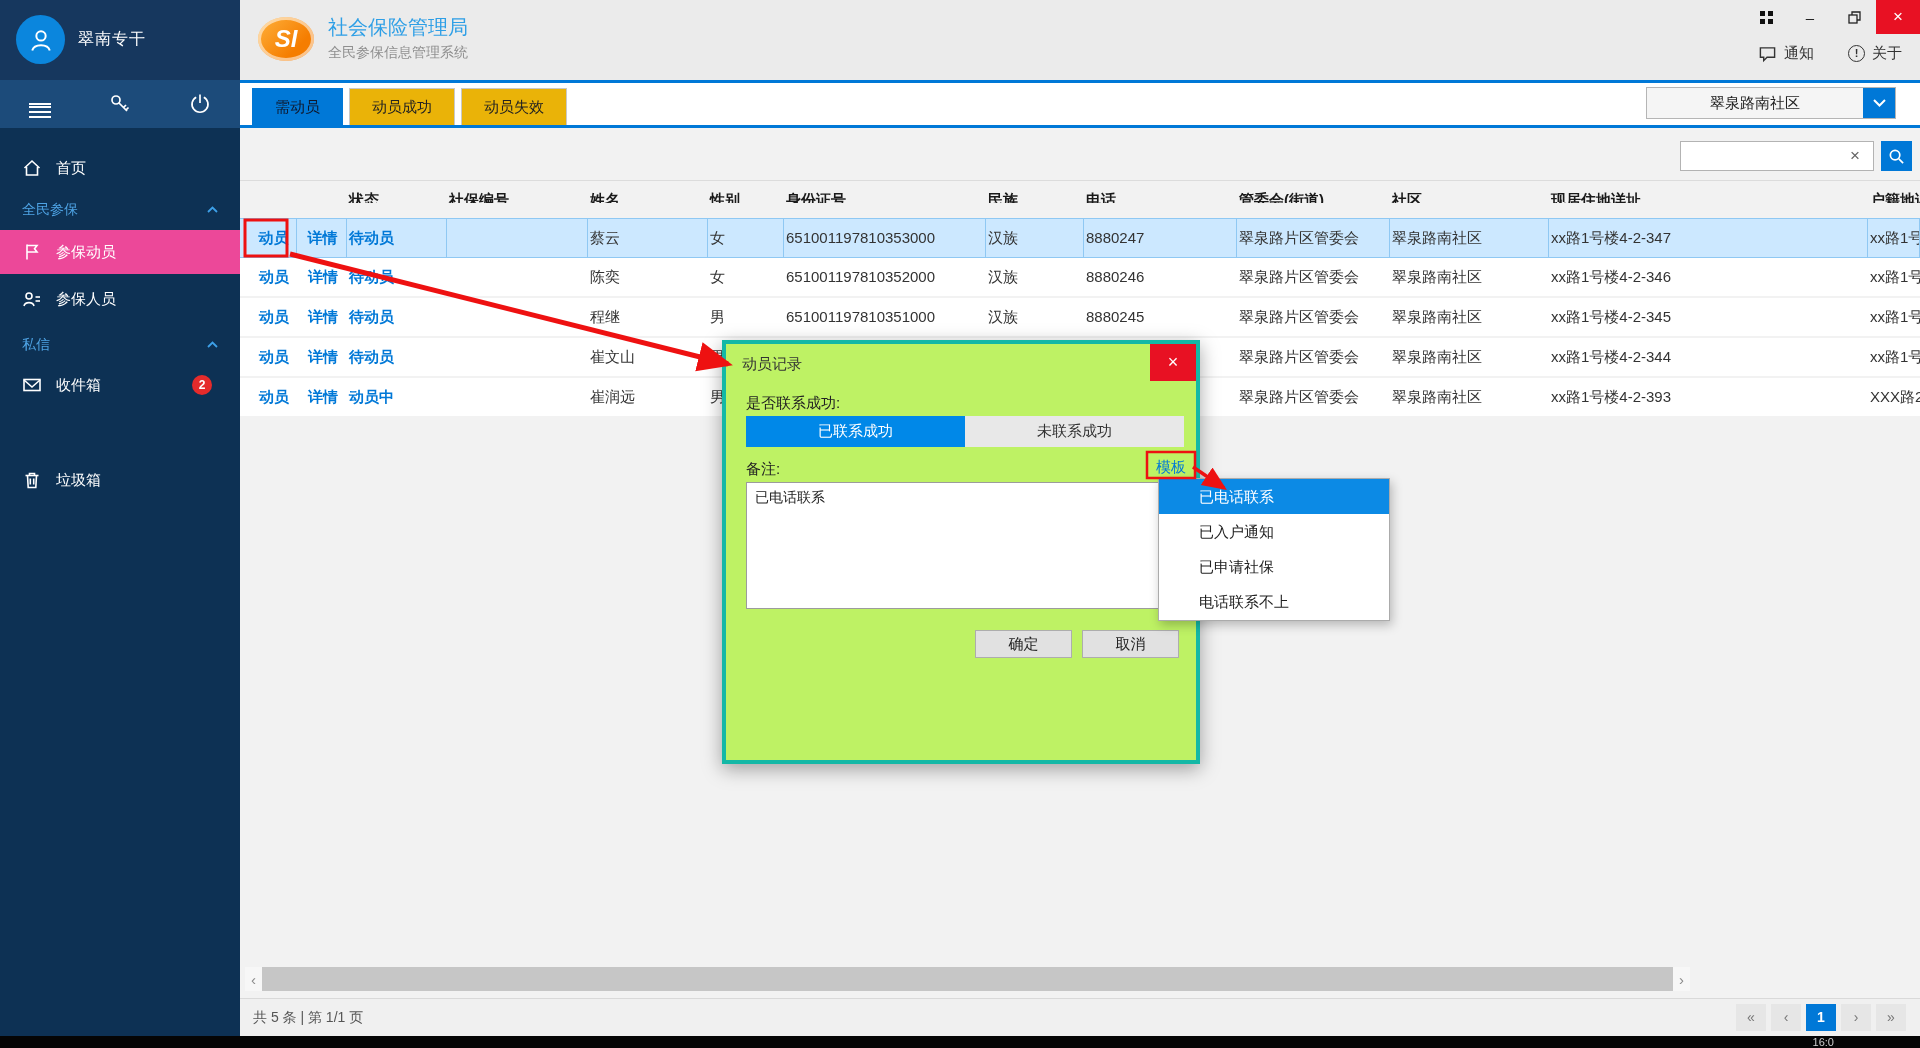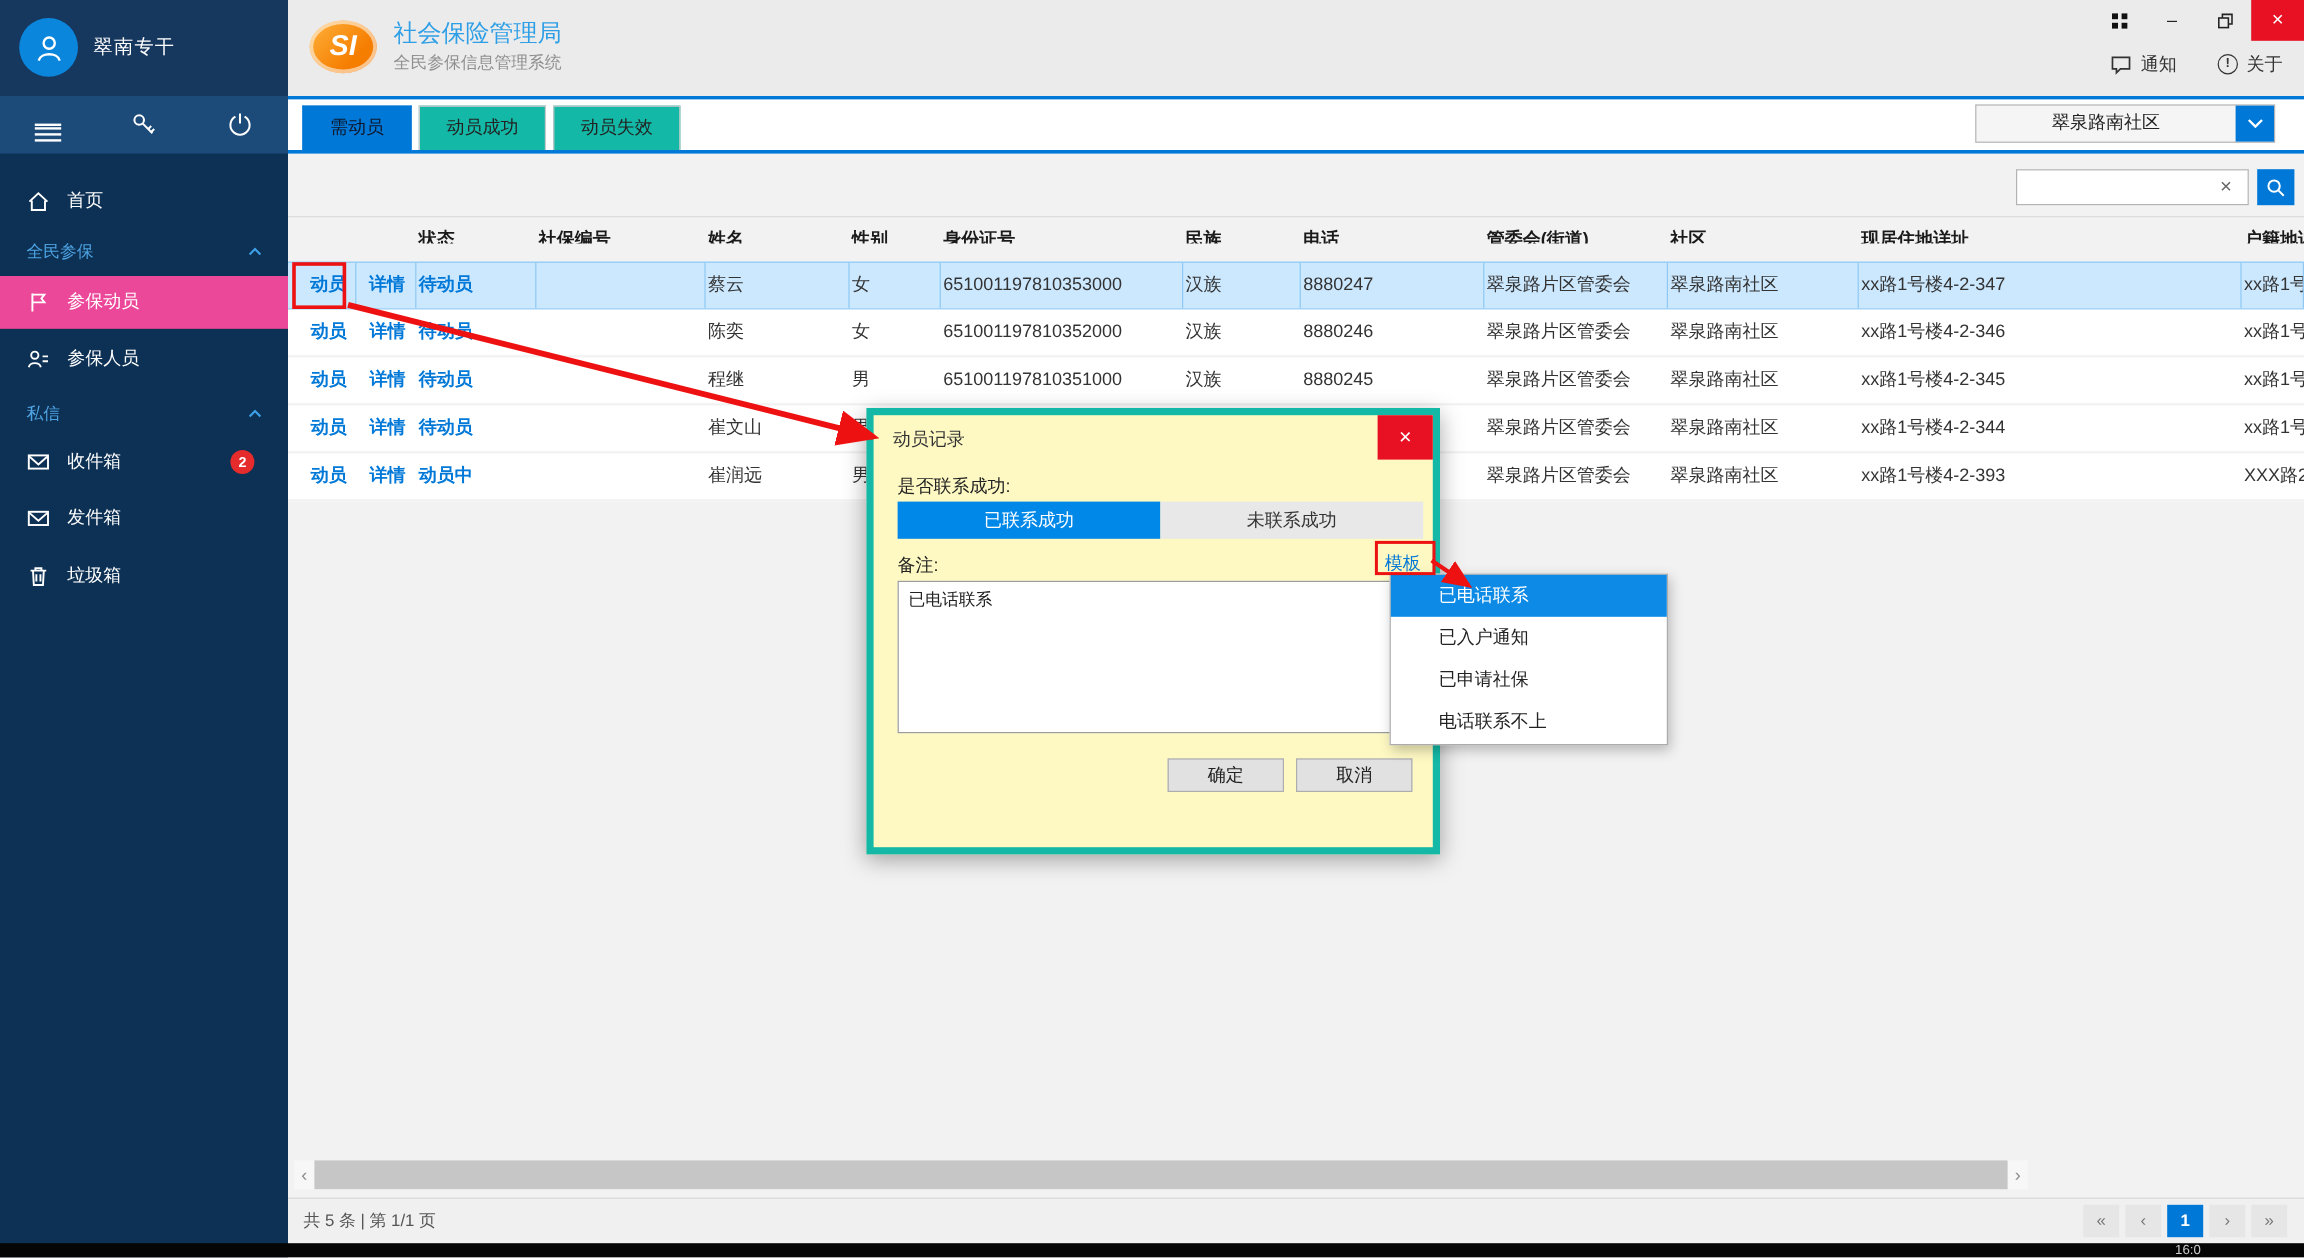--- a/index.html
+++ b/index.html
@@ -33,21 +33,21 @@
   .wbtn.close { background:#e81123; color:#fff; font-size:17px; }
   .hd-links { position:absolute; top:44px; right:18px; display:flex; gap:34px; font-size:15px; color:#333; }
   .hd-link { display:flex; align-items:center; gap:7px; cursor:pointer; }
   .info-ico { width:17px; height:17px; border:1.4px solid #333; border-radius:50%; font-size:11px; line-height:14px; text-align:center; font-weight:bold; }
 
   .blue-line { position:absolute; left:240px; width:1680px; height:3px; background:#0078d7; }
 
   
   .tabbar { position:absolute; left:240px; top:83px; width:1680px; height:42px; background:#fff; }
   .tabs { position:absolute; left:12px; top:5px; display:flex; gap:6px; height:37px; }
-  .tab { height:37px; line-height:35px; padding:0 22px; font-size:15px; background:#14b8a6; border:1px solid #c9c9c9; border-bottom:none; color:#222; cursor:pointer; }
+  .tab { height:37px; line-height:35px; padding:0 22px; font-size:15px; background:#eab308; border:1px solid #c9c9c9; border-bottom:none; color:#222; cursor:pointer; }
   .tab.active { background:#0078d7; color:#0f172a; border-color:#0078d7; }
   .select { position:absolute; right:24px; top:4px; width:250px; height:32px; background:#f5f5f5; border:1px solid #b5b5b5; cursor:pointer; }
   .select .sel-text { position:absolute; left:0; right:32px; text-align:center; line-height:30px; font-size:15px; color:#222; }
   .select .sel-btn { position:absolute; right:0; top:0; width:32px; height:30px; background:#0078d7; display:flex; align-items:center; justify-content:center; }
 
   
   .search-wrap { position:absolute; left:1680px; top:141px; display:flex; z-index:2; }
   .search-input { width:194px; height:30px; border:1px solid #b3b3b3; background:#fff; padding:0 28px 0 8px; font-size:14px; outline:none; }
   .search-clear { position:absolute; right:46px; top:4px; width:22px; height:22px; color:#666; font-size:17px; line-height:22px; text-align:center; cursor:pointer; }
   .search-btn { width:31px; height:30px; margin-left:7px; background:#0078d7; border:none; display:flex; align-items:center; justify-content:center; cursor:pointer; }
@@ -69,21 +69,21 @@
   .hscroll { position:absolute; left:245px; top:967px; width:1445px; height:24px; background:#f7f7f7; display:flex; align-items:center; }
   .hs-arrow { width:17px; text-align:center; color:#8a8a8a; font-size:15px; cursor:pointer; }
   .hs-thumb { flex:1; height:24px; background:#c6c6c6; cursor:pointer; }
   .footer { position:absolute; left:240px; top:998px; width:1680px; height:38px; background:#f0f0f0; border-top:1px solid #d9d9d9; }
   .foot-sum { position:absolute; left:13px; top:10px; font-size:14px; color:#555; }
   .pager { position:absolute; right:14px; top:5px; display:flex; gap:5px; }
   .pg { min-width:30px; height:27px; line-height:27px; text-align:center; background:#e6e6e6; color:#777; font-size:14px; cursor:pointer; }
   .pg.active { background:#0078d7; color:#fff; font-weight:bold; }
 
   
-  .modal { position:absolute; left:722px; top:340px; width:478px; height:372px; background:#fef9c3; border:6px solid #14b8a6; box-shadow:0 5px 18px rgba(0,0,0,.35); z-index:10; }
+  .modal { position:absolute; left:722px; top:340px; width:478px; height:424px; background:#bef264; border:4px solid #14b8a6; box-shadow:0 5px 18px rgba(0,0,0,.35); z-index:10; }
   .m-title { position:absolute; left:16px; top:11px; font-size:15px; color:#333; }
   .m-close { position:absolute; right:0; top:0; width:46px; height:37px; background:#e81123; color:#fff; border:none; font-size:18px; cursor:pointer; }
   .m-label { position:absolute; left:20px; top:50px; font-size:15px; color:#222; }
   .m-seg { position:absolute; left:20px; top:72px; width:438px; height:31px; display:flex; }
   .seg { flex:1; border:none; font-size:15px; cursor:pointer; }
   .seg.on { background:#0088e8; color:#fff; }
   .seg.off { background:#e8e8e8; color:#333; }
   .m-note-label { position:absolute; left:20px; top:116px; font-size:15px; color:#222; }
   .tpl-link { position:absolute; right:10px; top:114px; font-size:15px; color:#0078d7; cursor:pointer; }
   .m-text { position:absolute; left:20px; top:138px; width:438px; height:127px; border:1px solid #9c9c9c; font-size:14px; color:#222; padding:6px 8px; resize:none; font-family:"Liberation Sans","DejaVu Sans",sans-serif; outline:none; }
@@ -193,29 +193,20 @@
       <span class="mi-ico">
         <svg width="20" height="20" viewBox="0 0 20 20" fill="none" stroke="#fff" stroke-width="1.6">
             <rect x="2" y="4.5" width="16" height="11"></rect>
             <path d="M2 5 L10 12 L18 5"></path>
           </svg>
       </span>
       <span class="mi-label">收件箱</span>
       <span class="badge">2</span>
     </div>
 
-    <div class="menu-item" style="top:410px">
-      <span class="mi-ico">
-        <svg width="20" height="20" viewBox="0 0 20 20" fill="none" stroke="#fff" stroke-width="1.6">
-            <rect x="2" y="4.5" width="16" height="11"></rect>
-            <path d="M2 5 L10 12 L18 5"></path>
-          </svg>
-      </span>
-      <span class="mi-label">发件箱</span>
-    </div>
 
     <div class="menu-item" style="top:458px">
       <span class="mi-ico">
         <svg width="20" height="20" viewBox="0 0 20 20" fill="none" stroke="#fff" stroke-width="1.6">
             <path d="M3.5 5.5 H16.5"></path>
             <path d="M7.5 5.5 V3.5 H12.5 V5.5"></path>
             <path d="M5.5 5.5 L6.2 17.5 H13.8 L14.5 5.5"></path>
             <path d="M8.3 8.5 V14.5"></path>
             <path d="M11.7 8.5 V14.5"></path>
           </svg>

